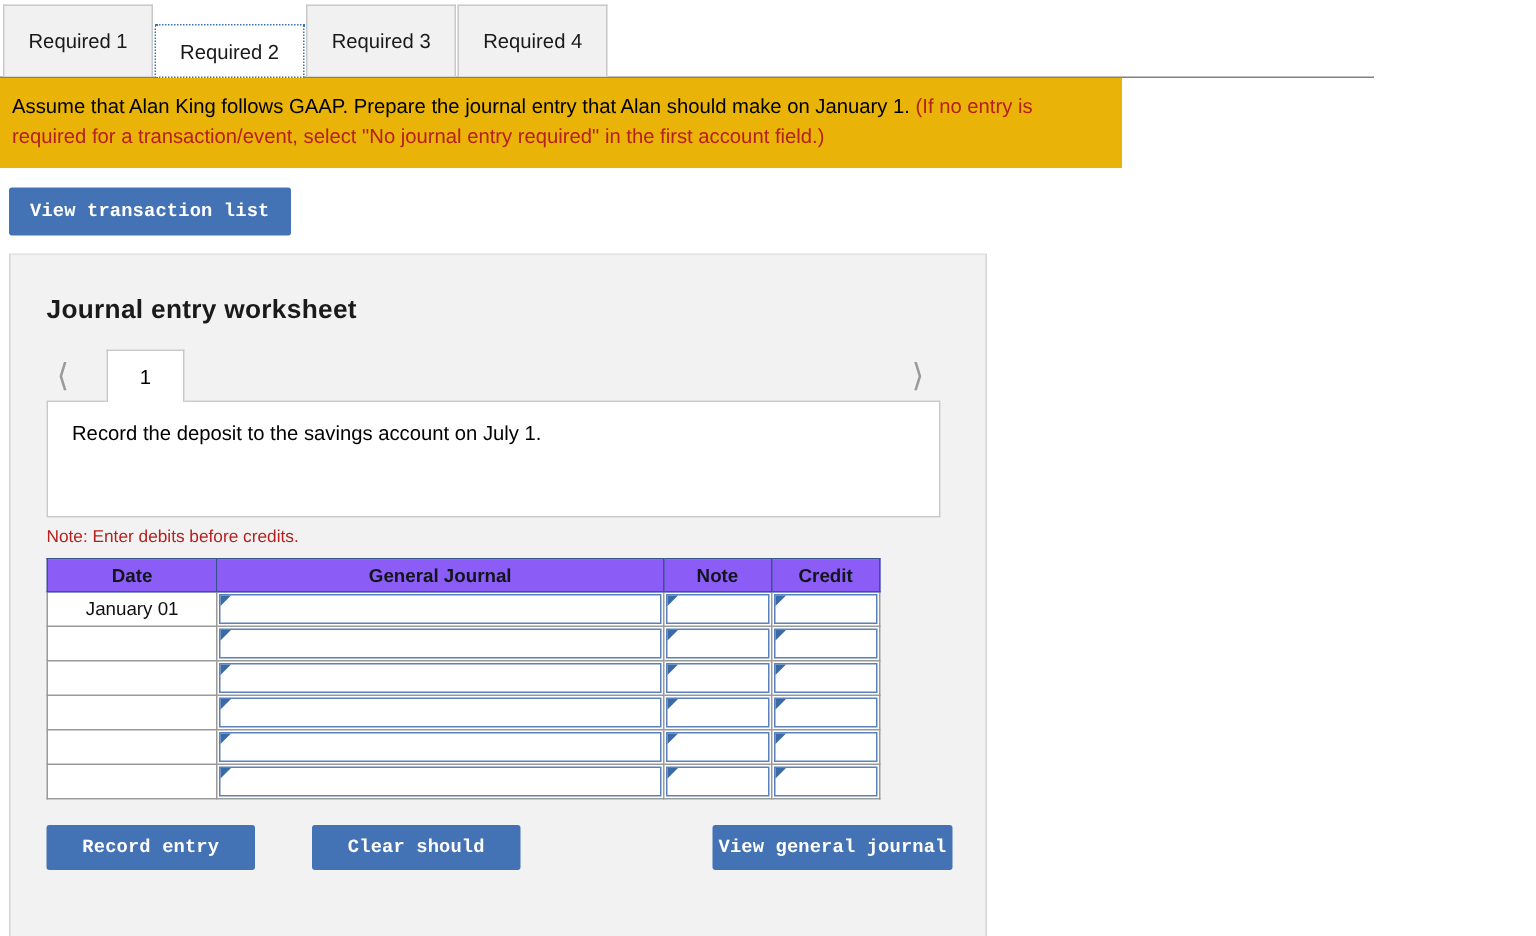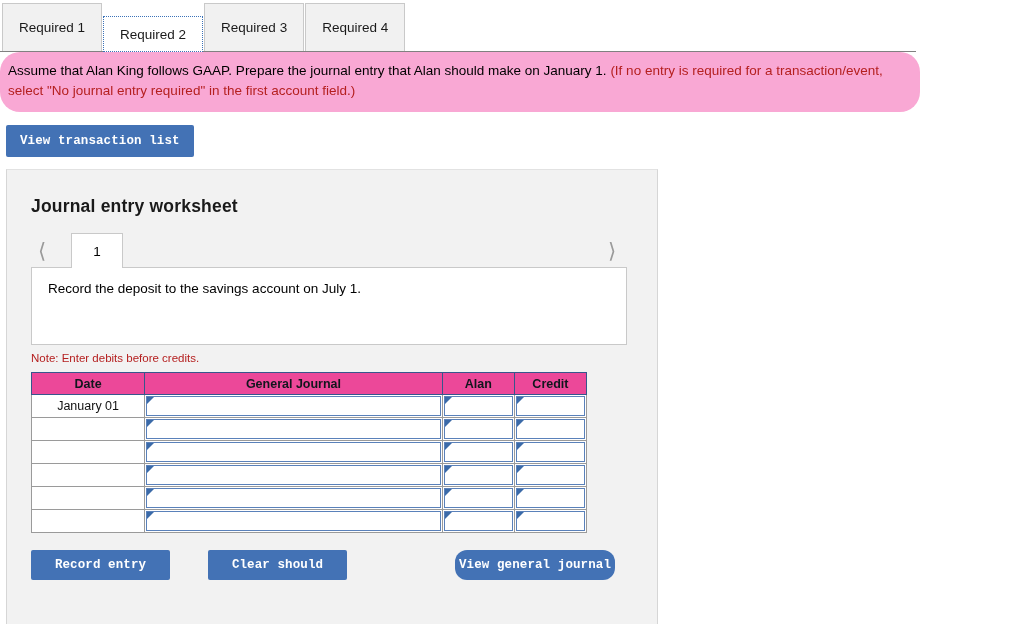--- a/index.html
+++ b/index.html
@@ -53,26 +53,25 @@
     border-bottom: 1px dotted #3b72b8;
     z-index: 3;
     margin-bottom: -1px;
     height: 36px;
     outline: none;
   }
 
   
   .banner {
     box-sizing: border-box;
-    width: 920px;
-    background: #f9a8d4;
+    width: 748px;
+    background: #eab308;
     padding: 9px 10px 12px 8px;
     line-height: 1.45;
     font-size: 13.5px;
-    border-radius: 20px;
   }
   .banner .red {
     color: #b52020;
   }
 
   
   .toolbar {
     padding: 13px 0 0 6px;
   }
   .btn {
@@ -173,21 +172,21 @@
   }
 
   
   .jtable {
     margin: 8px 0 0 6px;
     border-collapse: collapse;
     table-layout: fixed;
     width: 556px;
   }
   .jtable th {
-    background: #ec4899;
+    background: #8b5cf6;
     border: 1px solid #37568c;
     font-size: 12.5px;
     font-weight: bold;
     color: #11161d;
     height: 21px;
     padding: 0;
     text-align: center;
   }
   .jtable td {
     border: 1px solid #9a9a9a;
@@ -248,21 +247,21 @@
   }
   .actions .btn {
     position: absolute;
     top: 0;
     padding: 0;
     height: 30px;
     line-height: 30px;
   }
   .btn-record  { left: 0;    width: 139px; }
   .btn-clear   { left: 177px; width: 139px; }
-  .btn-viewgj  { left: 424px; width: 160px; border-radius: 12px; }
+  .btn-viewgj  { left: 444px; width: 160px; }
 </style>
 </head>
 <body>
 
 <div class="tabstrip">
   <div class="tab">
     <span>Required 1</span>
   </div>
   <div class="tab active">
     <span>Required 2</span>
@@ -306,21 +305,21 @@
     <colgroup>
       <col class="col-date">
         <col class="col-gj">
         <col class="col-debit">
         <col class="col-credit">
     </colgroup>
     <thead>
       <tr>
         <th>Date</th>
         <th>General Journal</th>
-        <th>Alan</th>
+        <th>Note</th>
         <th>Credit</th>
       </tr>
     </thead>
     <tbody>
       <tr>
         <td>
           <div class="datecell">January 01</div>
         </td>
         <td>
           <div class="cellwrap">

